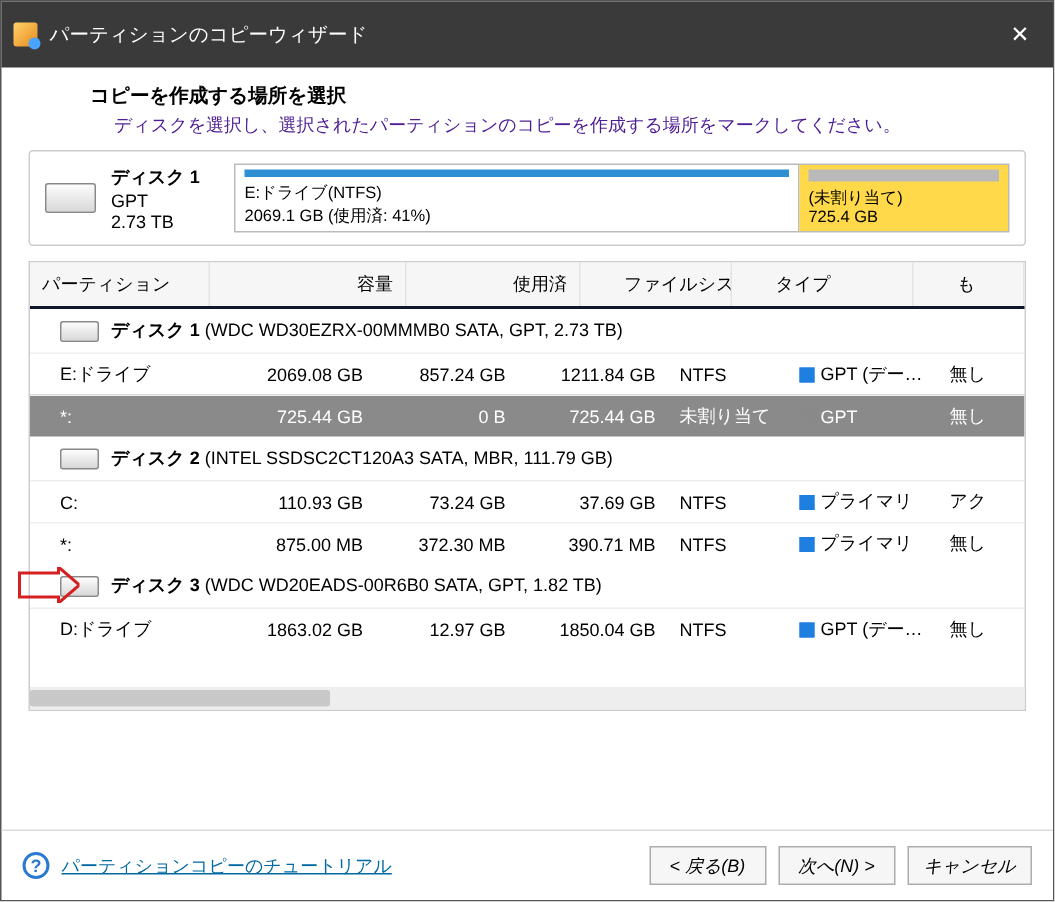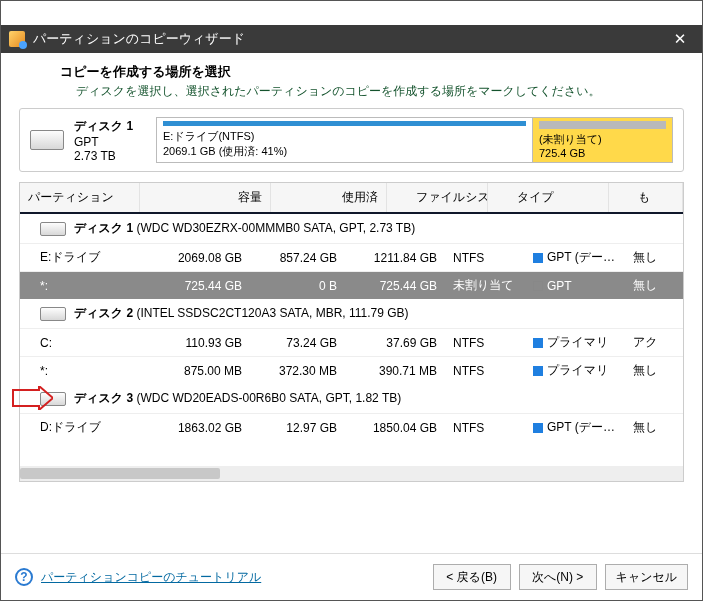--- a/index.html
+++ b/index.html
@@ -1,24 +1,24 @@
 <!DOCTYPE html>
 <html><head>
 <meta charset="utf-8">
 <style>
   *{box-sizing:border-box;font-family:"Yu Gothic UI","Meiryo",sans-serif;}
   body{margin:0;background:#fff;}
   .window{width:703px;height:601px;border:1px solid #555;background:#fff;display:flex;flex-direction:column;}
-  .titlebar{height:28px;background:#3a3a3a;color:#fff;display:flex;align-items:center;padding:0 8px;font-size:13px;margin-top:24px;}
+  .titlebar{height:44px;background:#3a3a3a;color:#fff;display:flex;align-items:center;padding:0 8px;font-size:13px;}
   .titlebar .ticon{width:16px;height:16px;margin-right:8px;display:inline-block;background:linear-gradient(135deg,#ffd36b,#e78a1f);border-radius:2px;position:relative;}
   .titlebar .ticon::after{content:"";position:absolute;right:-2px;bottom:-2px;width:8px;height:8px;border-radius:50%;background:#4aa3ff;}
   .titlebar .tclose{margin-left:auto;width:28px;text-align:center;font-size:15px;cursor:pointer;}
   .header{padding:10px 18px 8px;margin-left:41px;}
   .htitle{font-weight:bold;font-size:13px;}
-  .hsub{font-size:12px;color:#14532d;padding-left:16px;margin-top:2px;}
+  .hsub{font-size:12px;color:#4c1d95;padding-left:16px;margin-top:2px;}
   .body{flex:1;padding:0 18px 8px;overflow:hidden;}
   .panel{border:1px solid #ccc;border-radius:3px;padding:8px 10px;display:flex;align-items:center;gap:10px;}
   .diskico{width:34px;height:20px;border:1px solid #888;border-radius:2px;background:linear-gradient(#fdfdfd,#d8d8d8);}
   .dmeta{min-width:72px;font-size:12px;}
   .dname{font-weight:bold;}
   .bar{flex:1;display:flex;height:46px;border:1px solid #bbb;}
   .seg{display:flex;flex-direction:column;font-size:11px;padding:3px 6px;overflow:hidden;}
   .seg .fill{height:14px;margin-bottom:3px;}
   .seg1{flex:0 0 73%;border-right:1px solid #bbb;}
   .seg1 .fill{background:#2f8fd3;}
@@ -44,21 +44,21 @@
   .sq{display:inline-block;width:10px;height:10px;border:1px solid #888;margin-right:4px;vertical-align:middle;}
   .sq.blue{background:#1f7fe0;border-color:#1f7fe0;}
   .arrow{position:absolute;left:10px;top:278px;width:42px;height:24px;}
   .arrow svg{width:42px;height:24px;}
   .scroll{height:15px;background:#eee;position:relative;}
   .thumb{position:absolute;left:0;top:2px;height:11px;width:200px;background:#c8c8c8;border-radius:2px;}
   .footer{border-top:1px solid #ddd;padding:10px 14px;display:flex;align-items:center;gap:8px;}
   .help{width:18px;height:18px;border:2px solid #2a7ad1;color:#2a7ad1;border-radius:50%;display:flex;align-items:center;justify-content:center;font-size:12px;font-weight:bold;}
   .tlink{color:#0369a1;font-size:12px;text-decoration:underline;cursor:pointer;}
   .spacer{flex:1;}
-  .btn{min-width:78px;height:26px;border:1px solid #adadad;background:#f6f6f6;font-size:12px;cursor:pointer;padding:0 10px;}
+  .btn{min-width:78px;height:26px;border:1px solid #adadad;background:#f6f6f6;font-size:12px;cursor:pointer;padding:0 10px;font-style:italic;}
   .wrap{position:relative;}
 </style>
 </head>
 <body>
 <div class="window">
   <div class="titlebar">
     <span class="ticon"></span>
     <span>パーティションのコピーウィザード</span>
     <span class="tclose">✕</span>
   </div>

